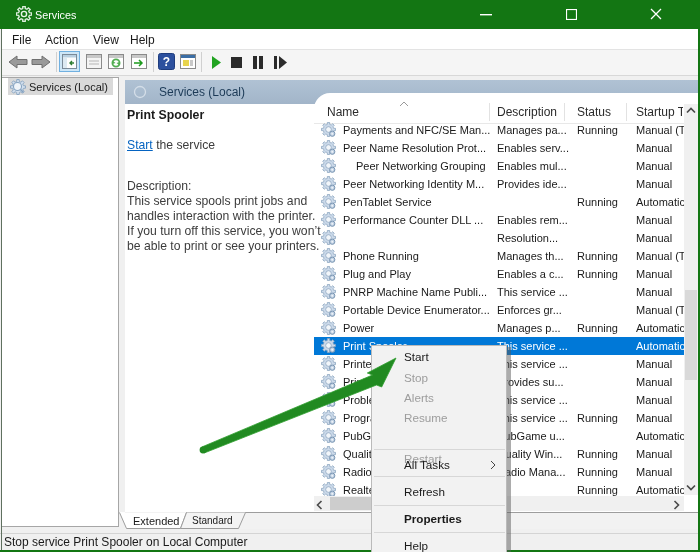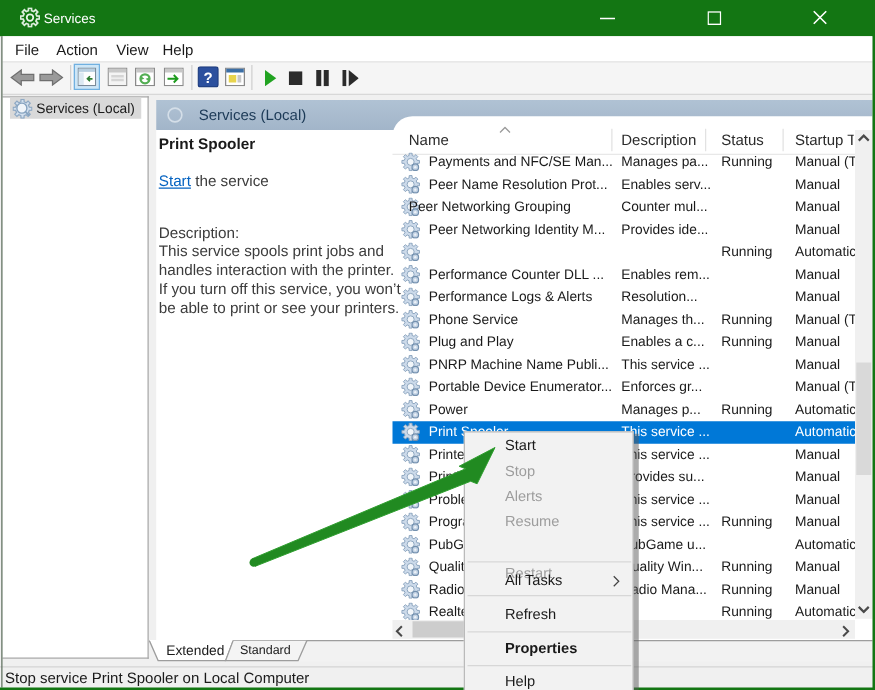--- a/index.html
+++ b/index.html
@@ -183,22 +183,22 @@
       <div class="cell" style="left:263px;width:55px"></div>
       <div class="cell" style="left:322px;width:48px">Manual</div>
     </div>
     <div class="row" style="top:157px">
       <svg width="15" height="15" viewBox="0 0 16 16" style="position:absolute;left:7px;top:1px">
         <path d="M15.51,6.81 L15.51,9.19 L13.45,9.31 L12.77,10.93 L14.15,12.47 L12.47,14.15 L10.93,12.77 L9.31,13.45 L9.19,15.51 L6.81,15.51 L6.69,13.45 L5.07,12.77 L3.53,14.15 L1.85,12.47 L3.23,10.93 L2.55,9.31 L0.49,9.19 L0.49,6.81 L2.55,6.69 L3.23,5.07 L1.85,3.53 L3.53,1.85 L5.07,3.23 L6.69,2.55 L6.81,0.49 L9.19,0.49 L9.31,2.55 L10.93,3.23 L12.47,1.85 L14.15,3.53 L12.77,5.07 L13.45,6.69 Z" fill="#ccdaea" stroke="#87a1bc" stroke-width="0.8"></path>
         <circle cx="8" cy="8" r="3" fill="#f2f6fa" stroke="#8aa3bd" stroke-width="0.8"></circle>
         <circle cx="12" cy="12.5" r="2.8" fill="#c2d2e4" stroke="#7491af" stroke-width="1"></circle>
         <circle cx="12" cy="12.5" r="1" fill="#eef3f8"></circle>
       </svg>
-      <div class="cell" style="left:13px;width:140px">Peer Networking Grouping</div>
-      <div class="cell" style="left:183px;width:76px">Counter mul...</div>
+      <div class="cell" style="left:42px;width:140px">Peer Networking Grouping</div>
+      <div class="cell" style="left:183px;width:76px">Enables mul...</div>
       <div class="cell" style="left:263px;width:55px"></div>
       <div class="cell" style="left:322px;width:48px">Manual</div>
     </div>
     <div class="row" style="top:175px">
       <svg width="15" height="15" viewBox="0 0 16 16" style="position:absolute;left:7px;top:1px">
         <path d="M15.51,6.81 L15.51,9.19 L13.45,9.31 L12.77,10.93 L14.15,12.47 L12.47,14.15 L10.93,12.77 L9.31,13.45 L9.19,15.51 L6.81,15.51 L6.69,13.45 L5.07,12.77 L3.53,14.15 L1.85,12.47 L3.23,10.93 L2.55,9.31 L0.49,9.19 L0.49,6.81 L2.55,6.69 L3.23,5.07 L1.85,3.53 L3.53,1.85 L5.07,3.23 L6.69,2.55 L6.81,0.49 L9.19,0.49 L9.31,2.55 L10.93,3.23 L12.47,1.85 L14.15,3.53 L12.77,5.07 L13.45,6.69 Z" fill="#ccdaea" stroke="#87a1bc" stroke-width="0.8"></path>
         <circle cx="8" cy="8" r="3" fill="#f2f6fa" stroke="#8aa3bd" stroke-width="0.8"></circle>
         <circle cx="12" cy="12.5" r="2.8" fill="#c2d2e4" stroke="#7491af" stroke-width="1"></circle>
         <circle cx="12" cy="12.5" r="1" fill="#eef3f8"></circle>
       </svg>
@@ -207,20 +207,21 @@
       <div class="cell" style="left:263px;width:55px"></div>
       <div class="cell" style="left:322px;width:48px">Manual</div>
     </div>
     <div class="row" style="top:193px">
       <svg width="15" height="15" viewBox="0 0 16 16" style="position:absolute;left:7px;top:1px">
         <path d="M15.51,6.81 L15.51,9.19 L13.45,9.31 L12.77,10.93 L14.15,12.47 L12.47,14.15 L10.93,12.77 L9.31,13.45 L9.19,15.51 L6.81,15.51 L6.69,13.45 L5.07,12.77 L3.53,14.15 L1.85,12.47 L3.23,10.93 L2.55,9.31 L0.49,9.19 L0.49,6.81 L2.55,6.69 L3.23,5.07 L1.85,3.53 L3.53,1.85 L5.07,3.23 L6.69,2.55 L6.81,0.49 L9.19,0.49 L9.31,2.55 L10.93,3.23 L12.47,1.85 L14.15,3.53 L12.77,5.07 L13.45,6.69 Z" fill="#ccdaea" stroke="#87a1bc" stroke-width="0.8"></path>
         <circle cx="8" cy="8" r="3" fill="#f2f6fa" stroke="#8aa3bd" stroke-width="0.8"></circle>
         <circle cx="12" cy="12.5" r="2.8" fill="#c2d2e4" stroke="#7491af" stroke-width="1"></circle>
         <circle cx="12" cy="12.5" r="1" fill="#eef3f8"></circle>
       </svg>
+      <div class="cell" style="left:29px;width:154px">PenTablet Service</div>
       <div class="cell" style="left:183px;width:76px"></div>
       <div class="cell" style="left:263px;width:55px">Running</div>
       <div class="cell" style="left:322px;width:48px">Automatic</div>
     </div>
     <div class="row" style="top:211px">
       <svg width="15" height="15" viewBox="0 0 16 16" style="position:absolute;left:7px;top:1px">
         <path d="M15.51,6.81 L15.51,9.19 L13.45,9.31 L12.77,10.93 L14.15,12.47 L12.47,14.15 L10.93,12.77 L9.31,13.45 L9.19,15.51 L6.81,15.51 L6.69,13.45 L5.07,12.77 L3.53,14.15 L1.85,12.47 L3.23,10.93 L2.55,9.31 L0.49,9.19 L0.49,6.81 L2.55,6.69 L3.23,5.07 L1.85,3.53 L3.53,1.85 L5.07,3.23 L6.69,2.55 L6.81,0.49 L9.19,0.49 L9.31,2.55 L10.93,3.23 L12.47,1.85 L14.15,3.53 L12.77,5.07 L13.45,6.69 Z" fill="#ccdaea" stroke="#87a1bc" stroke-width="0.8"></path>
         <circle cx="8" cy="8" r="3" fill="#f2f6fa" stroke="#8aa3bd" stroke-width="0.8"></circle>
         <circle cx="12" cy="12.5" r="2.8" fill="#c2d2e4" stroke="#7491af" stroke-width="1"></circle>
         <circle cx="12" cy="12.5" r="1" fill="#eef3f8"></circle>
@@ -230,33 +231,32 @@
       <div class="cell" style="left:263px;width:55px"></div>
       <div class="cell" style="left:322px;width:48px">Manual</div>
     </div>
     <div class="row" style="top:229px">
       <svg width="15" height="15" viewBox="0 0 16 16" style="position:absolute;left:7px;top:1px">
         <path d="M15.51,6.81 L15.51,9.19 L13.45,9.31 L12.77,10.93 L14.15,12.47 L12.47,14.15 L10.93,12.77 L9.31,13.45 L9.19,15.51 L6.81,15.51 L6.69,13.45 L5.07,12.77 L3.53,14.15 L1.85,12.47 L3.23,10.93 L2.55,9.31 L0.49,9.19 L0.49,6.81 L2.55,6.69 L3.23,5.07 L1.85,3.53 L3.53,1.85 L5.07,3.23 L6.69,2.55 L6.81,0.49 L9.19,0.49 L9.31,2.55 L10.93,3.23 L12.47,1.85 L14.15,3.53 L12.77,5.07 L13.45,6.69 Z" fill="#ccdaea" stroke="#87a1bc" stroke-width="0.8"></path>
         <circle cx="8" cy="8" r="3" fill="#f2f6fa" stroke="#8aa3bd" stroke-width="0.8"></circle>
         <circle cx="12" cy="12.5" r="2.8" fill="#c2d2e4" stroke="#7491af" stroke-width="1"></circle>
         <circle cx="12" cy="12.5" r="1" fill="#eef3f8"></circle>
       </svg>
-      <div class="cell" style="left:29px;width:154px">Performance Logs &amp; Alerts</div>
       <div class="cell" style="left:183px;width:76px">Resolution...</div>
       <div class="cell" style="left:263px;width:55px"></div>
       <div class="cell" style="left:322px;width:48px">Manual</div>
     </div>
     <div class="row" style="top:247px">
       <svg width="15" height="15" viewBox="0 0 16 16" style="position:absolute;left:7px;top:1px">
         <path d="M15.51,6.81 L15.51,9.19 L13.45,9.31 L12.77,10.93 L14.15,12.47 L12.47,14.15 L10.93,12.77 L9.31,13.45 L9.19,15.51 L6.81,15.51 L6.69,13.45 L5.07,12.77 L3.53,14.15 L1.85,12.47 L3.23,10.93 L2.55,9.31 L0.49,9.19 L0.49,6.81 L2.55,6.69 L3.23,5.07 L1.85,3.53 L3.53,1.85 L5.07,3.23 L6.69,2.55 L6.81,0.49 L9.19,0.49 L9.31,2.55 L10.93,3.23 L12.47,1.85 L14.15,3.53 L12.77,5.07 L13.45,6.69 Z" fill="#ccdaea" stroke="#87a1bc" stroke-width="0.8"></path>
         <circle cx="8" cy="8" r="3" fill="#f2f6fa" stroke="#8aa3bd" stroke-width="0.8"></circle>
         <circle cx="12" cy="12.5" r="2.8" fill="#c2d2e4" stroke="#7491af" stroke-width="1"></circle>
         <circle cx="12" cy="12.5" r="1" fill="#eef3f8"></circle>
       </svg>
-      <div class="cell" style="left:29px;width:154px">Phone Service</div>
+      <div class="cell" style="left:29px;width:154px">Phone Running</div>
       <div class="cell" style="left:183px;width:76px">Manages th...</div>
       <div class="cell" style="left:263px;width:55px">Running</div>
       <div class="cell" style="left:322px;width:48px">Manual (Tr</div>
     </div>
     <div class="row" style="top:265px">
       <svg width="15" height="15" viewBox="0 0 16 16" style="position:absolute;left:7px;top:1px">
         <path d="M15.51,6.81 L15.51,9.19 L13.45,9.31 L12.77,10.93 L14.15,12.47 L12.47,14.15 L10.93,12.77 L9.31,13.45 L9.19,15.51 L6.81,15.51 L6.69,13.45 L5.07,12.77 L3.53,14.15 L1.85,12.47 L3.23,10.93 L2.55,9.31 L0.49,9.19 L0.49,6.81 L2.55,6.69 L3.23,5.07 L1.85,3.53 L3.53,1.85 L5.07,3.23 L6.69,2.55 L6.81,0.49 L9.19,0.49 L9.31,2.55 L10.93,3.23 L12.47,1.85 L14.15,3.53 L12.77,5.07 L13.45,6.69 Z" fill="#ccdaea" stroke="#87a1bc" stroke-width="0.8"></path>
         <circle cx="8" cy="8" r="3" fill="#f2f6fa" stroke="#8aa3bd" stroke-width="0.8"></circle>
         <circle cx="12" cy="12.5" r="2.8" fill="#c2d2e4" stroke="#7491af" stroke-width="1"></circle>
         <circle cx="12" cy="12.5" r="1" fill="#eef3f8"></circle>

